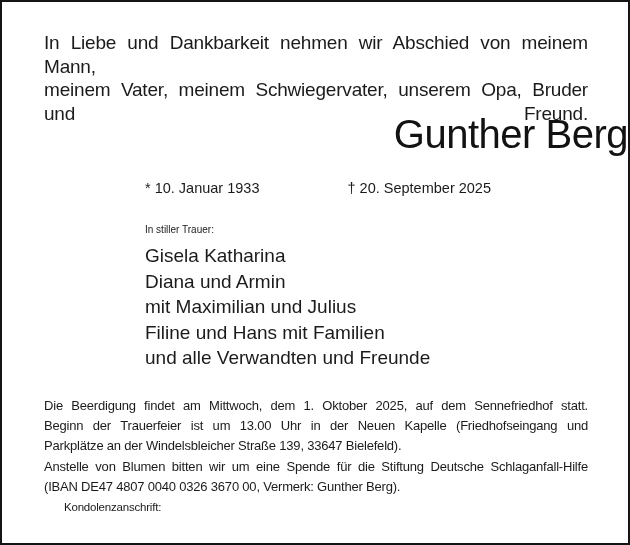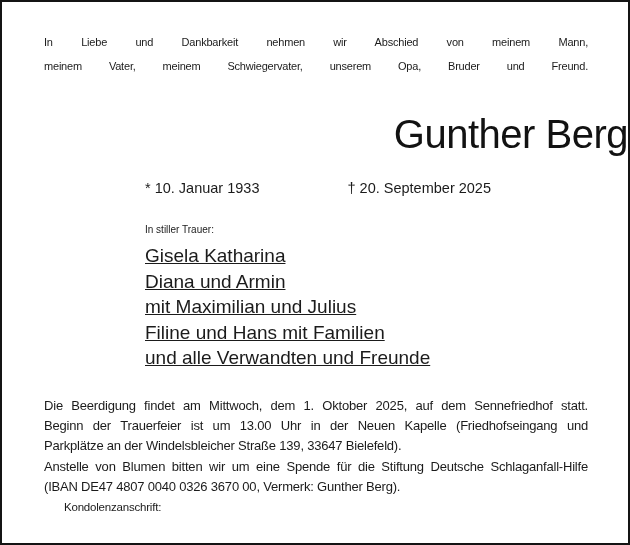--- a/index.html
+++ b/index.html
@@ -15,21 +15,21 @@
     background: var(--bg, #ffffff);
     border: 2px solid var(--border, #141414);
     font-family: "Liberation Sans", sans-serif;
     color: var(--text, #1b1b1b);
     overflow: hidden;
   }
   .abs { position: absolute; }
 
   .intro {
     left: 42px; top: 29px; width: 544px;
-    font-size: 11px; line-height: 23.5px;
+    font-size: 19px; line-height: 23.5px;
     letter-spacing: -0.2px;
   }
   .jl { text-align: justify; text-align-last: justify; }
 
   .deceased-name {
     left: 4px; right: 0; top: 98px;
     text-align: right;
     font-size: 40px; line-height: 68px;
     font-weight: 400;
     letter-spacing: -0.5px;
@@ -46,21 +46,20 @@
   .mourning-label {
     left: 143px; top: 219px;
     font-size: 10px; line-height: 18px;
     white-space: nowrap;
   }
 
   .mourners {
     left: 143px; top: 241px;
     font-size: 19px; line-height: 25.5px;
     white-space: nowrap;
-    text-decoration: underline;
   }
 
   .para {
     left: 42px; width: 544px;
     font-size: 13px; line-height: 20px;
     letter-spacing: -0.2px;
   }
   .burial { top: 394px; }
   .donation { top: 455px; }
 

